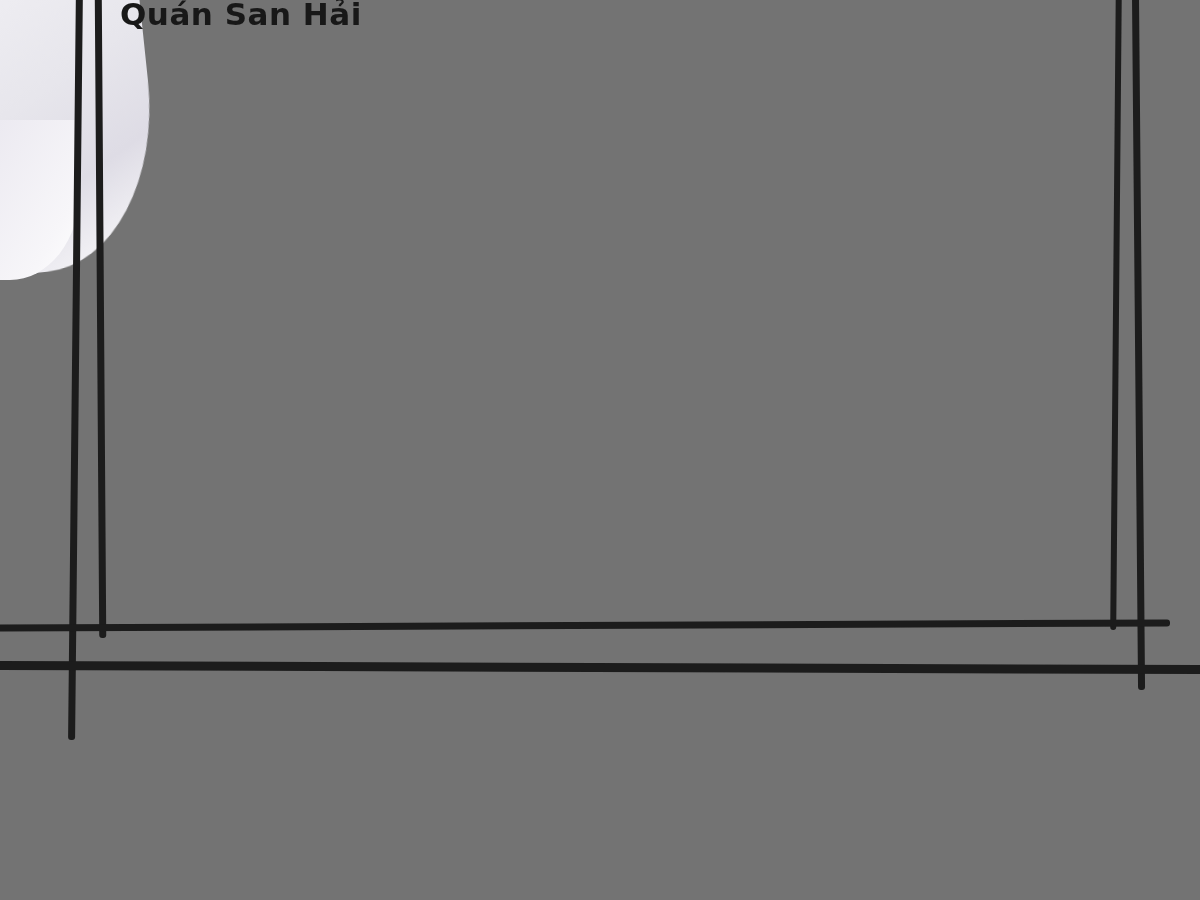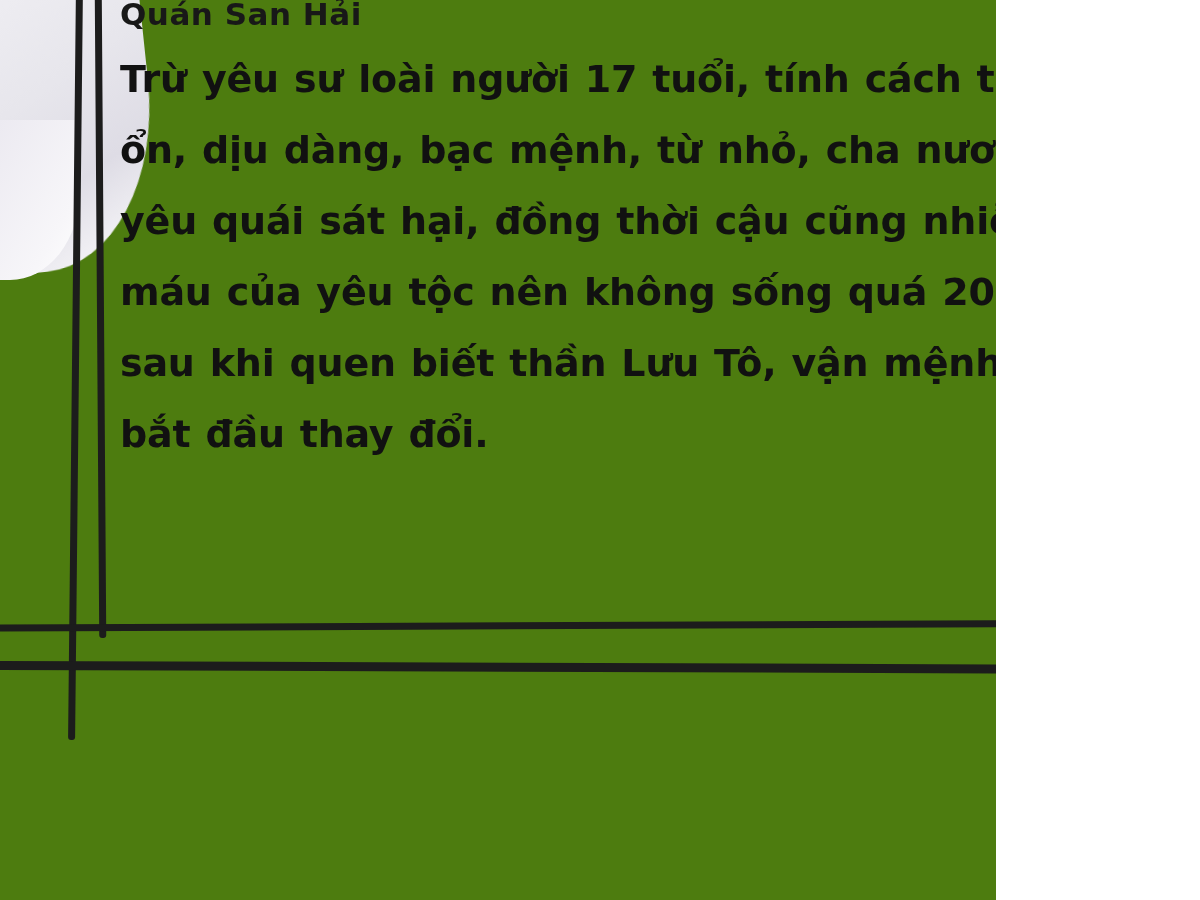--- a/index.html
+++ b/index.html
@@ -3,23 +3,23 @@
 <meta charset="utf-8">
 <style>
   html, body {
     margin: 0;
     padding: 0;
     background: #ffffff;
   }
 
   #page {
     position: relative;
-    width: 996px;
+    width: 1200px;
     height: 900px;
-    background: #4d7c0f;
+    background: #737373;
     overflow: hidden;
     font-family: "DejaVu Sans", sans-serif;
   }
 
   
   .corner-art {
     position: absolute;
     left: -40px;
     top: -60px;
     width: 190px;
@@ -145,17 +145,16 @@
   <div class="frame-v-outer"></div>
   <div class="frame-v-inner"></div>
   <div class="frame-v-right-inner"></div>
   <div class="frame-v-right-outer"></div>
   <div class="frame-h-upper"></div>
   <div class="frame-h-lower"></div>
 
   <div class="text-block">
     <div class="char-name">Quán San Hải</div>
     <div class="body-text">
-      <p>Trừ yêu sư loài người 17 tuổi, tính cách trầm ổn, dịu dàng, bạc mệnh, từ nhỏ, cha nương bị yêu quái sát hại, đồng thời cậu cũng nhiễm máu của yêu tộc nên không sống quá 20 tuổi, sau khi quen biết thần Lưu Tô, vận mệnh cậu bắt đầu thay đổi.</p>
     </div>
   </div>
 
 </div>
 
 </body></html>

